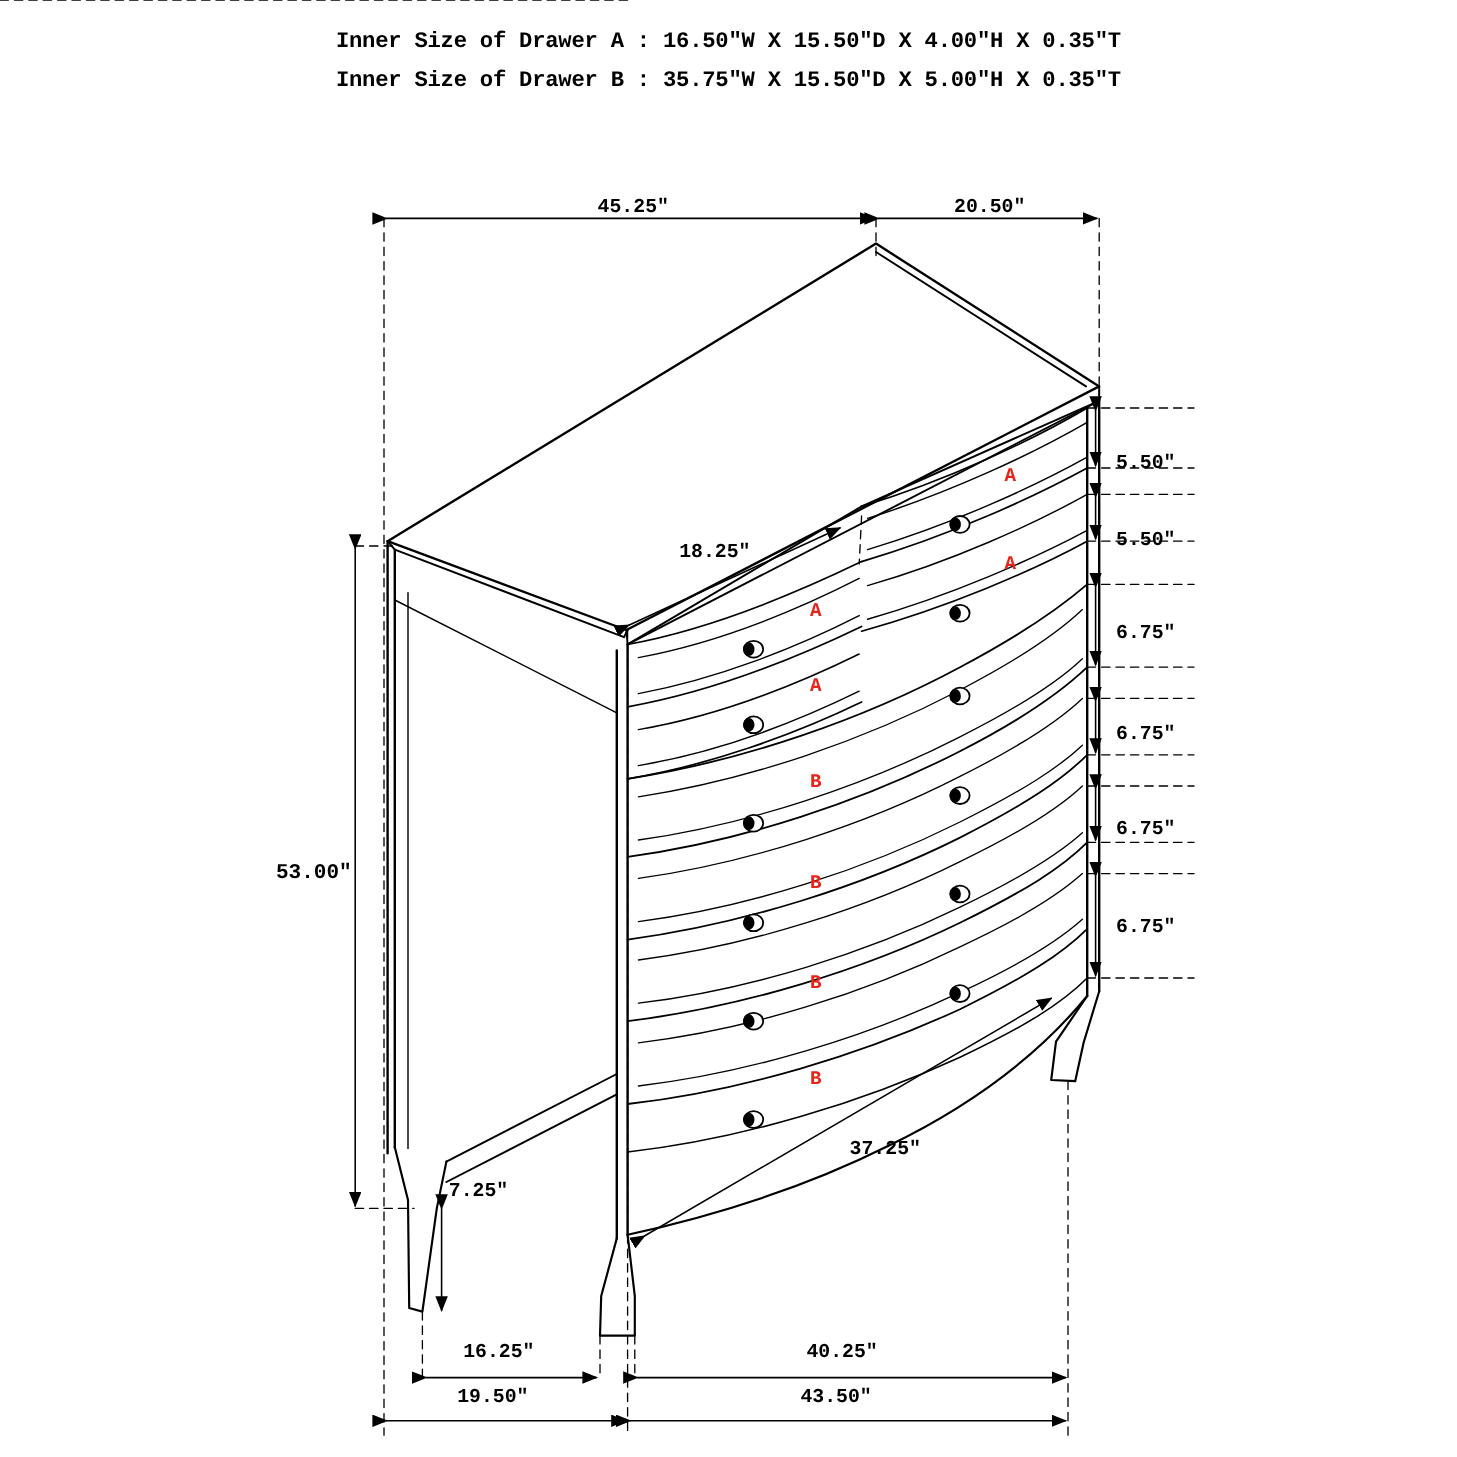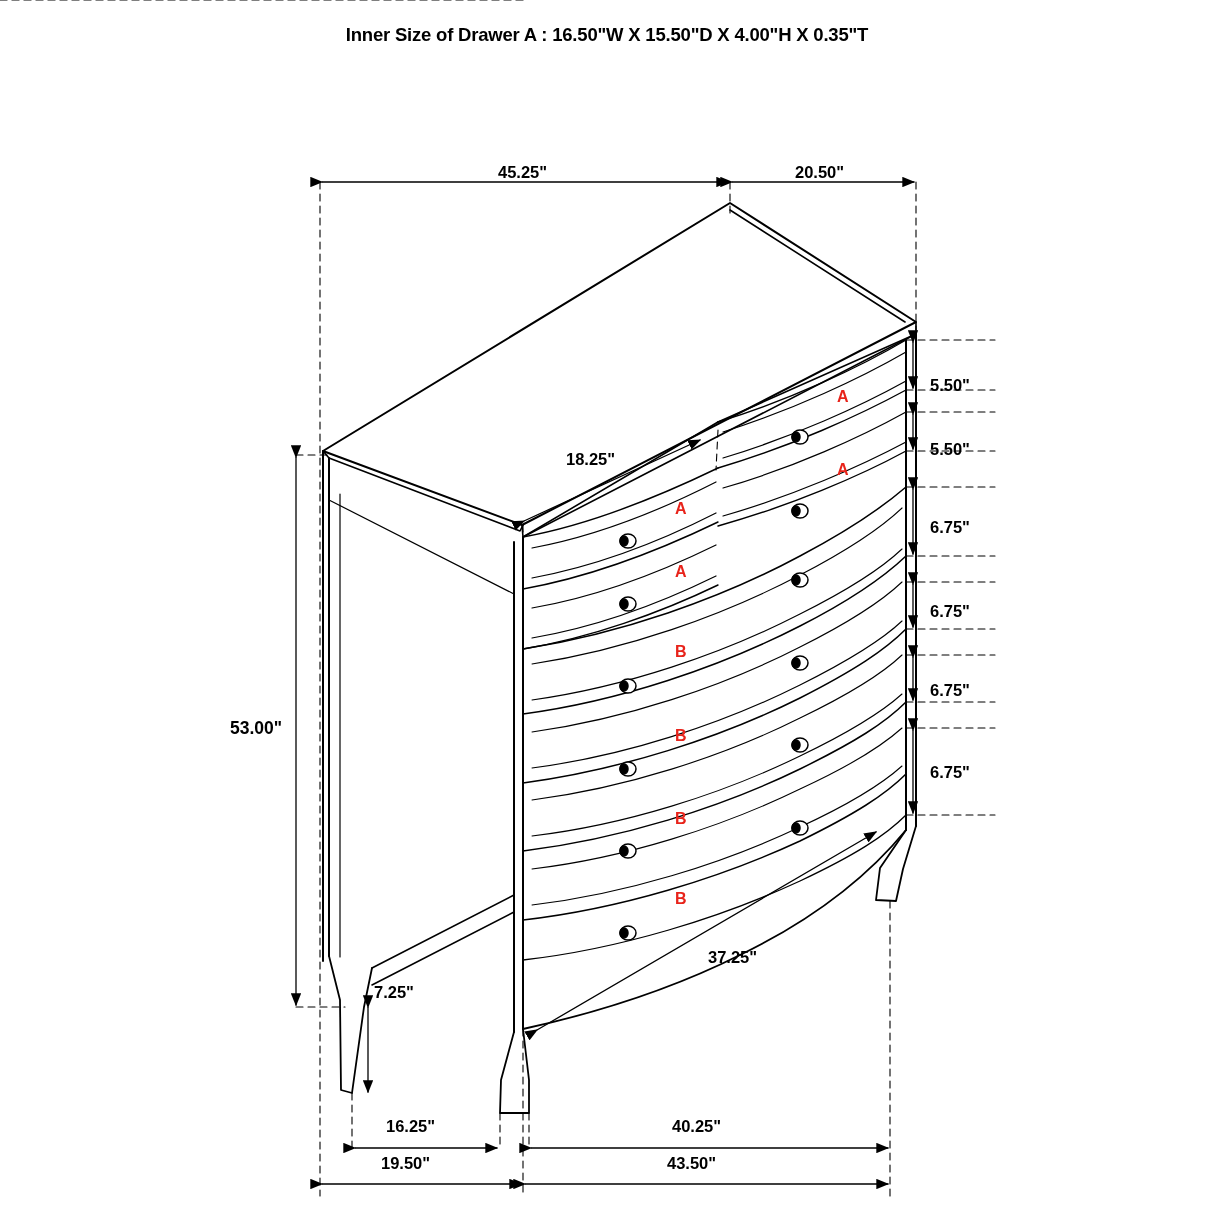--- a/index.html
+++ b/index.html
@@ -5,21 +5,21 @@
   html, body {
     margin: 0;
     padding: 0;
     background: #ffffff;
   }
   #page {
     position: relative;
     width: 1214px;
     height: 1214px;
     background: #ffffff;
-    font-family: Liberation Sans, sans-serif;
+    font-family: Liberation Mono, monospace;
     overflow: hidden;
   }
   .hdr {
     position: absolute;
     width: 100%;
     text-align: center;
     font-weight: bold;
     font-size: 18.5px;
     color: #000000;
     letter-spacing: -0.2px;
@@ -51,20 +51,21 @@
     color: #e8231a;
     white-space: nowrap;
   }
 </style>
 </head>
 <body>
 
 <div id="page">
 
   <div class="hdr" id="hdr1">Inner Size of Drawer A : 16.50"W X 15.50"D X 4.00"H X 0.35"T</div>
+  <div class="hdr" id="hdr2">Inner Size of Drawer B : 35.75"W X 15.50"D X 5.00"H X 0.35"T</div>
 
   <svg id="dwg" viewBox="0 0 1214 1214">
     <g fill="none" stroke="#000000" stroke-width="2" stroke-linejoin="round" stroke-linecap="round">
 
       <polygon points="730,203 916,322 522,525 323,451" fill="#ffffff"></polygon>
       <polyline points="730,210 905,322" stroke-width="1.6"></polyline>
       <polyline points="323,451 329,458 520,531 523,525" stroke-width="1.6"></polyline>
       <polyline points="916,322 916,334 523,537 522,525" stroke-width="1.6"></polyline>
 
       <polyline points="323,451 323,961"></polyline>

